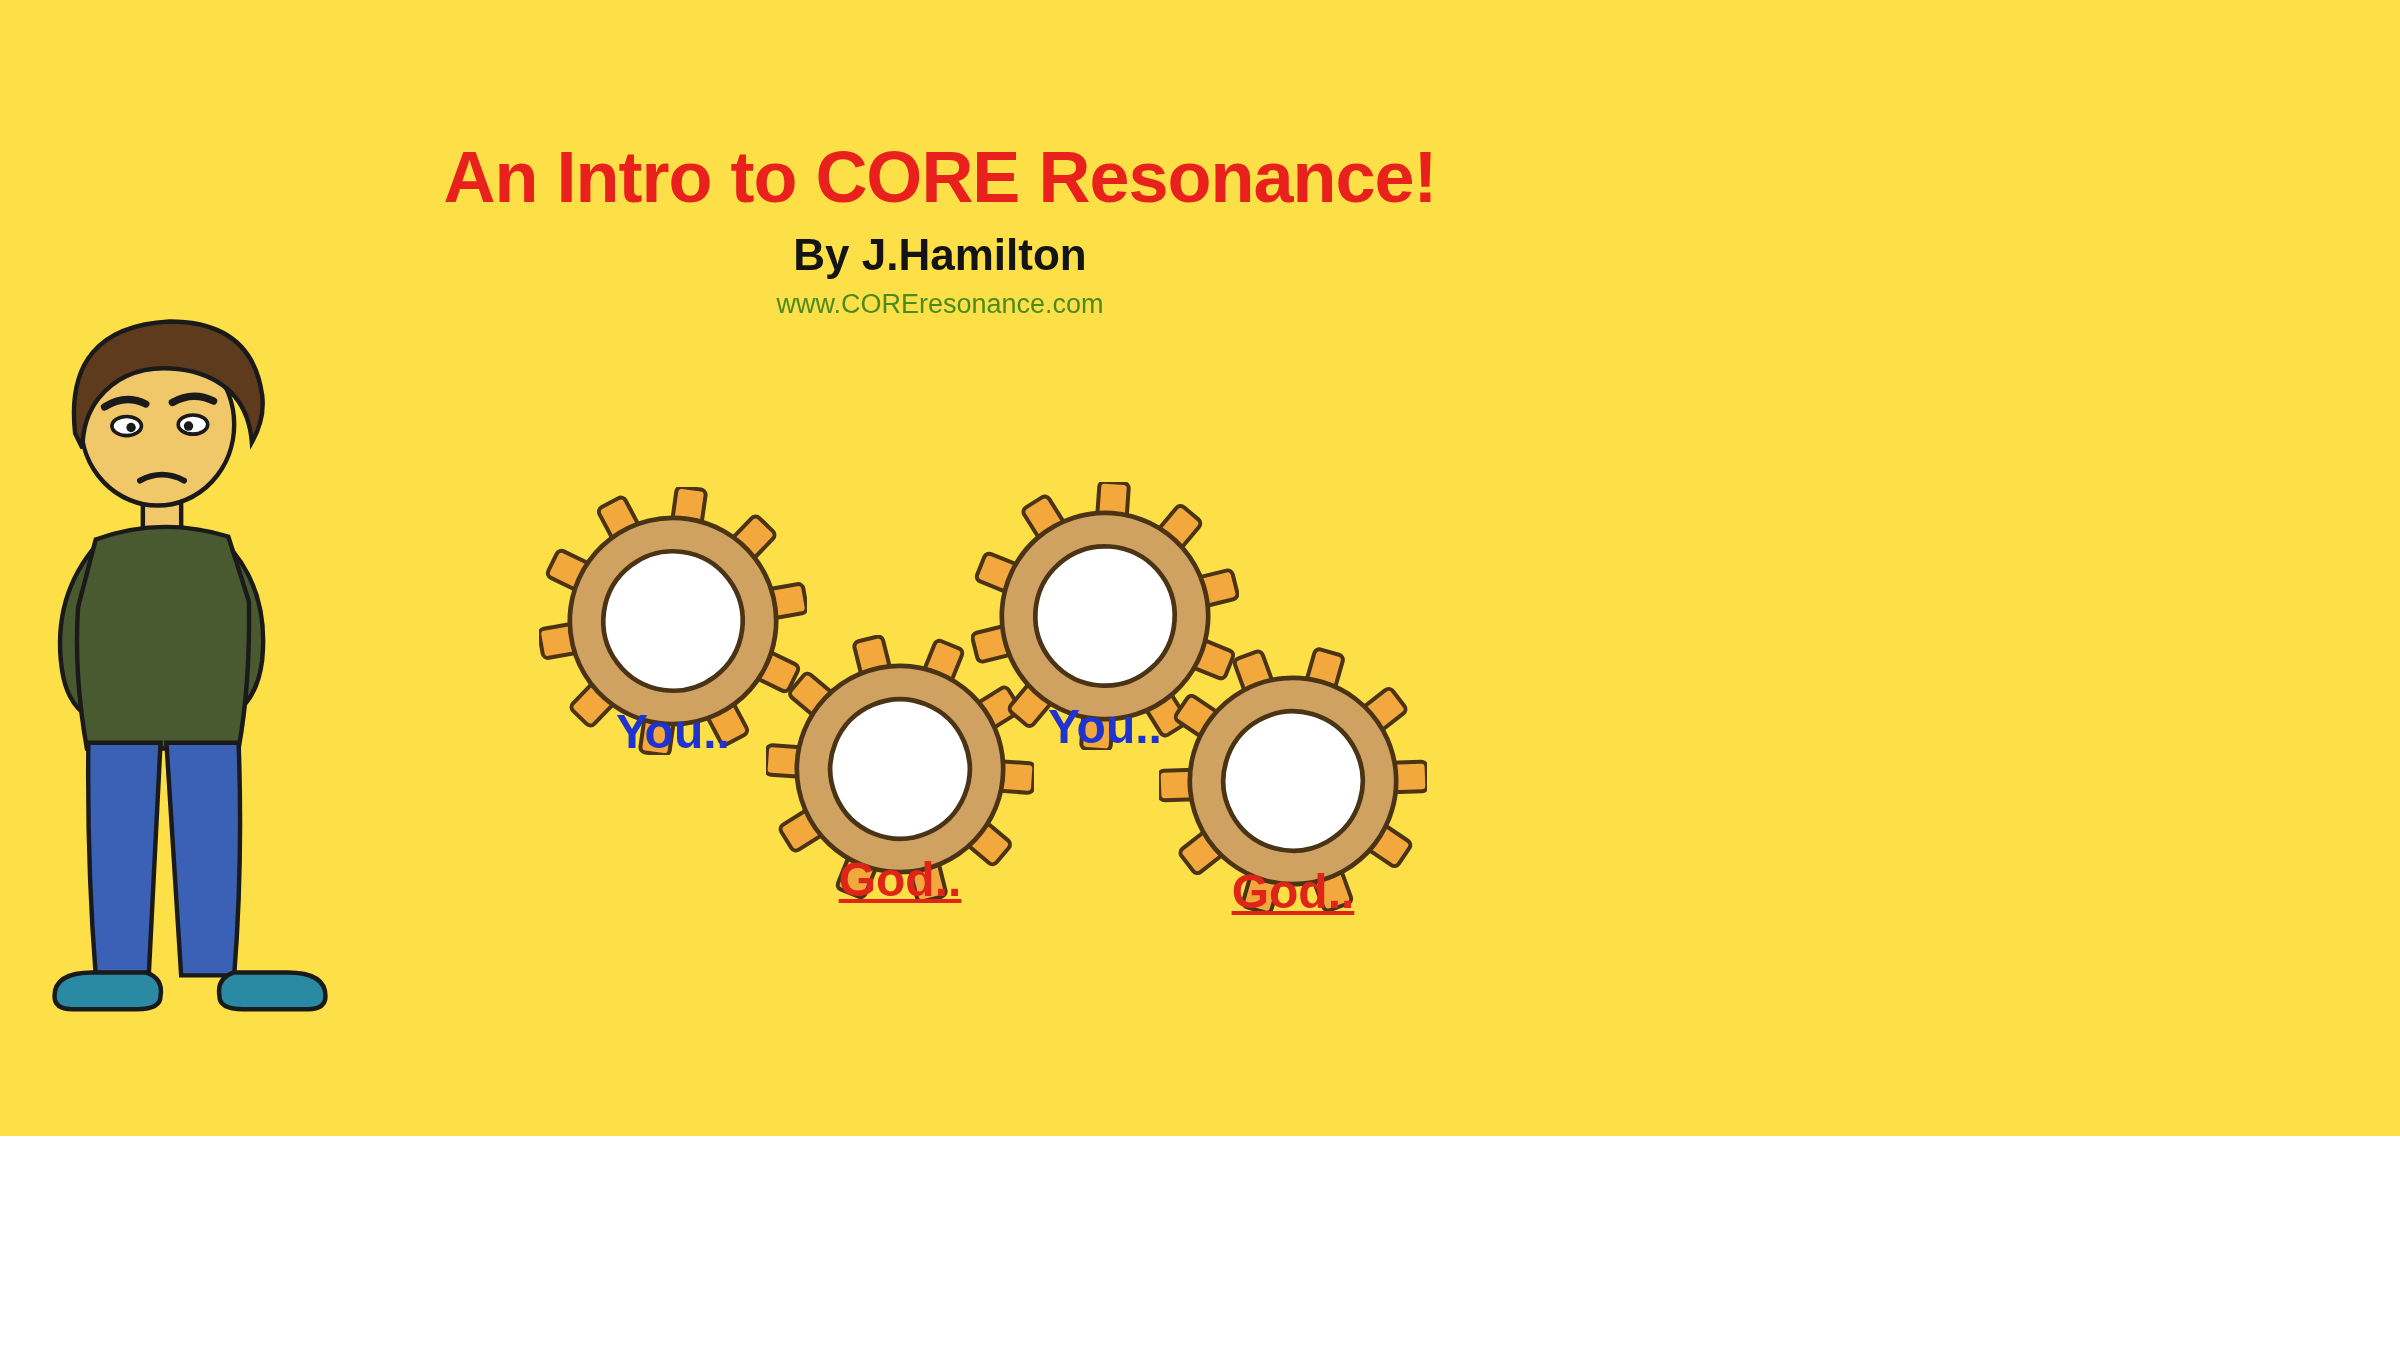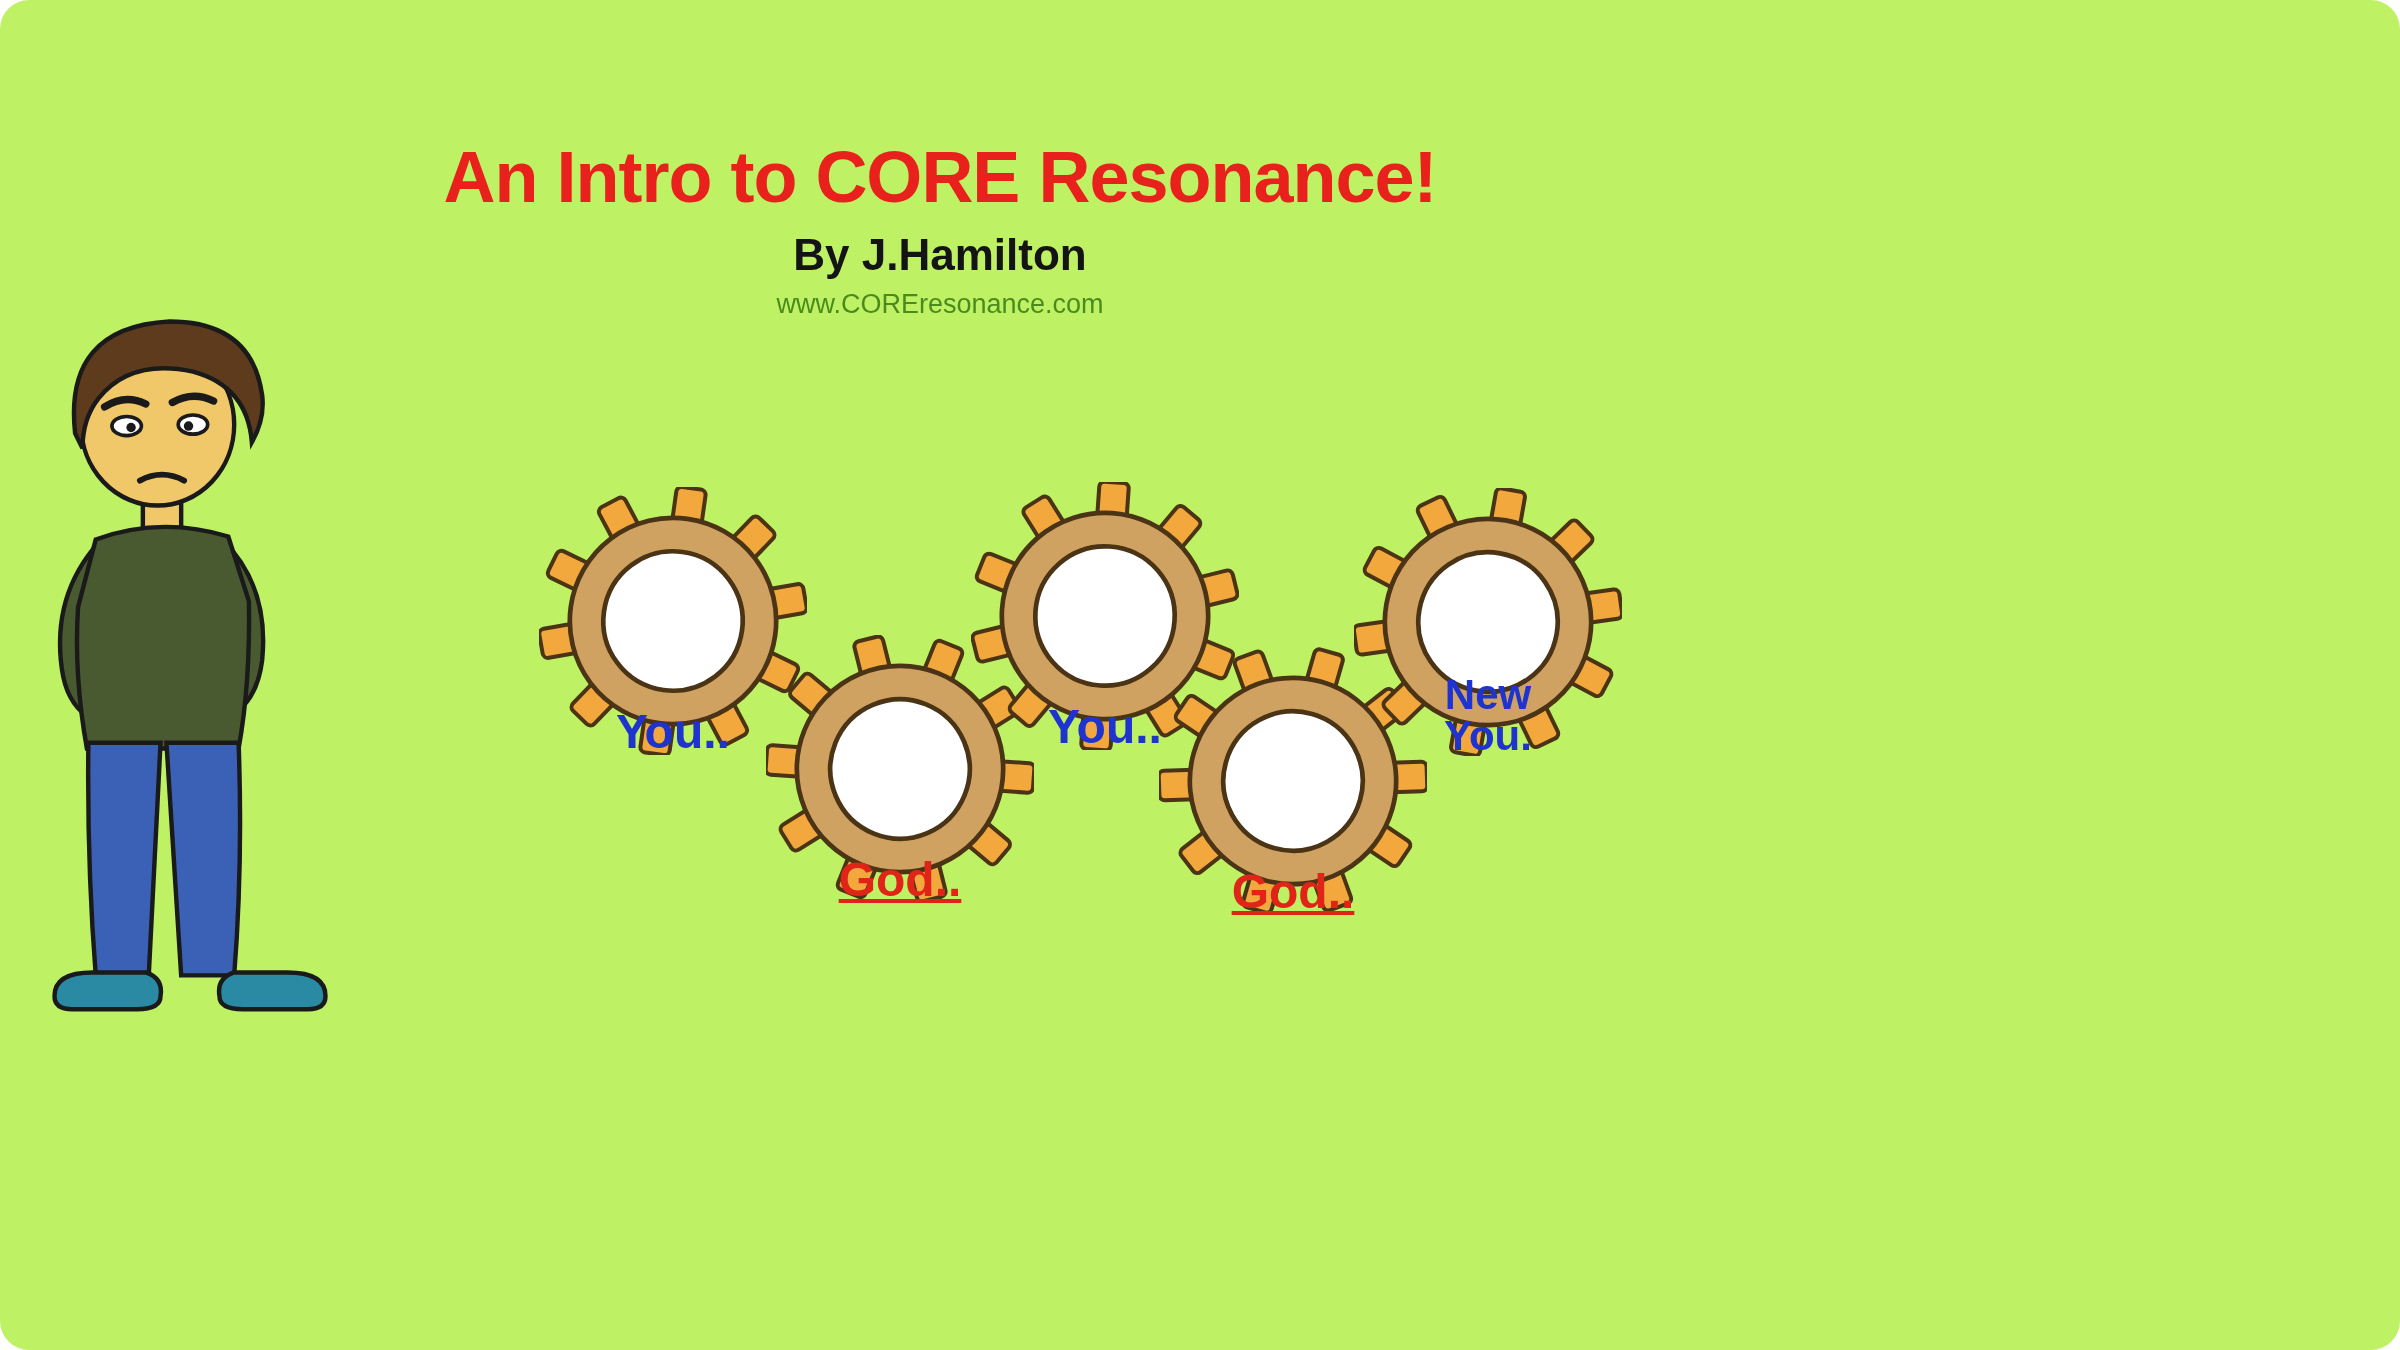--- a/index.html
+++ b/index.html
@@ -4,24 +4,23 @@
 <style>
   html, body {
     margin: 0;
     padding: 0;
     background: #ffffff;
     font-family: "Liberation Sans", sans-serif;
   }
   .canvas {
     position: relative;
     width: 2400px;
-    height: 1350px;
-    background: #bef264;
+    height: 1136px;
+    background: #fde047;
     overflow: hidden;
-    border-radius: 29px;
   }
 
   
   .header {
     position: absolute;
     left: 440px;
     top: 140px;
     width: 1000px;
     text-align: center;
   }
@@ -176,28 +175,20 @@
 
   <div class="gear gear-4">
     <svg viewBox="-100 -100 200 200">
         <use href="#gear-shape" transform="rotate(16)"></use>
       </svg>
     <div class="gear-label god">
         <span>God..</span>
       </div>
   </div>
 
-  <div class="gear gear-5">
-    <svg viewBox="-100 -100 200 200">
-        <use href="#gear-shape" transform="rotate(10)"></use>
-      </svg>
-    <div class="gear-label you small">
-        <span>New You.</span>
-      </div>
-  </div>
 
   <div class="character" role="img" aria-label="Sad cartoon man with brown hair, olive green t-shirt, blue jeans and teal shoes">
     <svg viewBox="0 0 220 500">
 
       <path d="M48,162 Q16,198 23,248 Q26,270 40,280 L54,268 Q41,240 47,204 Z" fill="#4a5a30" stroke="#1a1a1a" stroke-width="3"></path>
 
       <path d="M132,160 Q164,192 159,242 Q156,266 142,277 L129,266 Q141,238 135,202 Z" fill="#4a5a30" stroke="#1a1a1a" stroke-width="3"></path>
 
       <rect x="78" y="126" width="26" height="28" fill="#f1c869" stroke="#1a1a1a" stroke-width="3"></rect>
 

